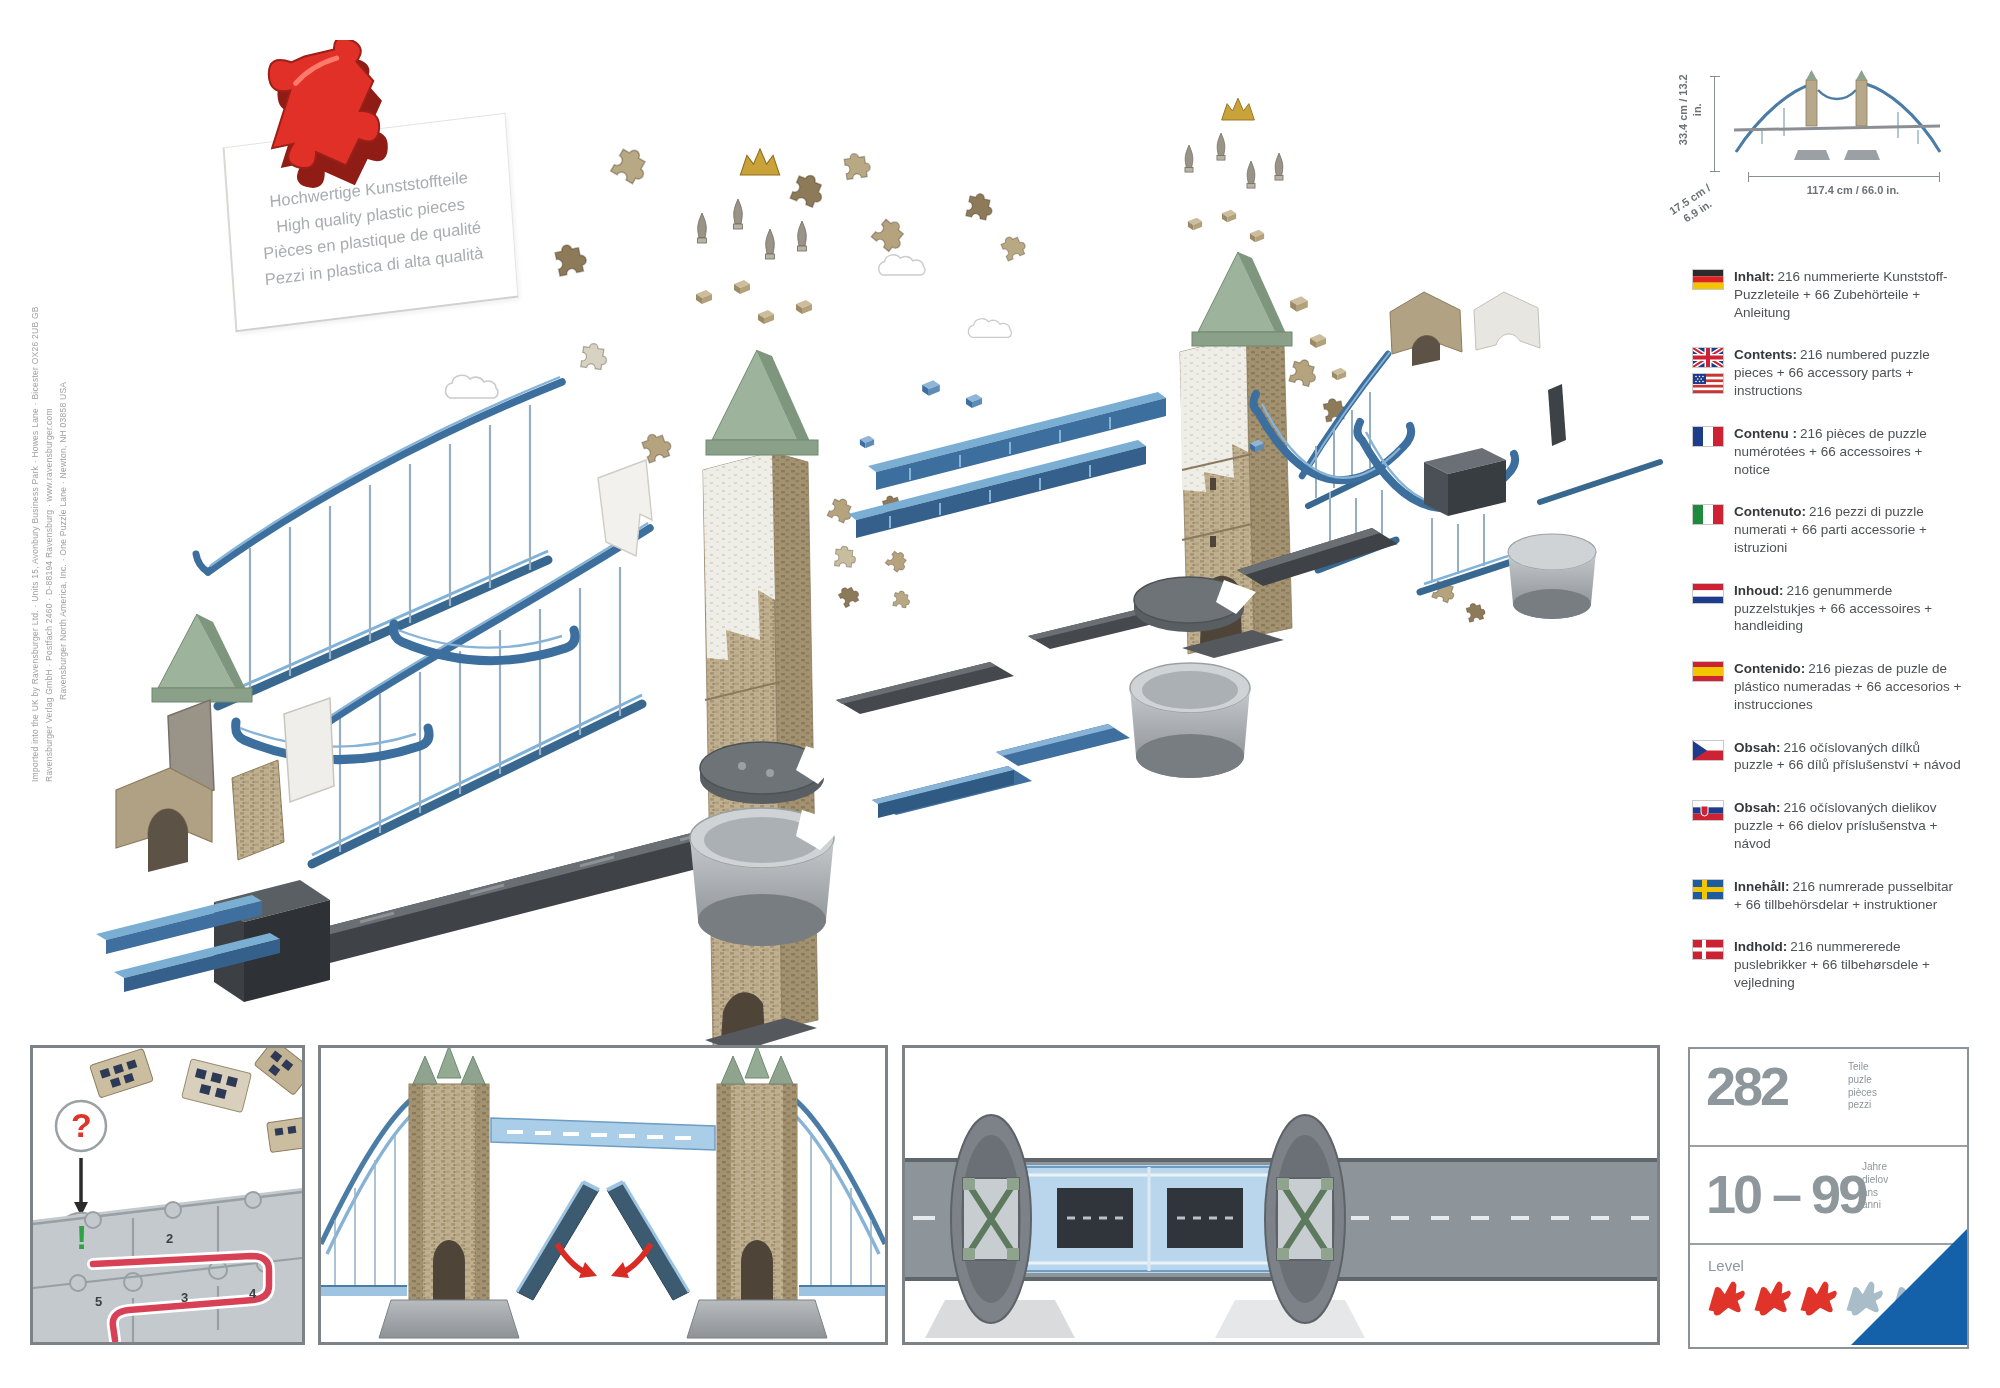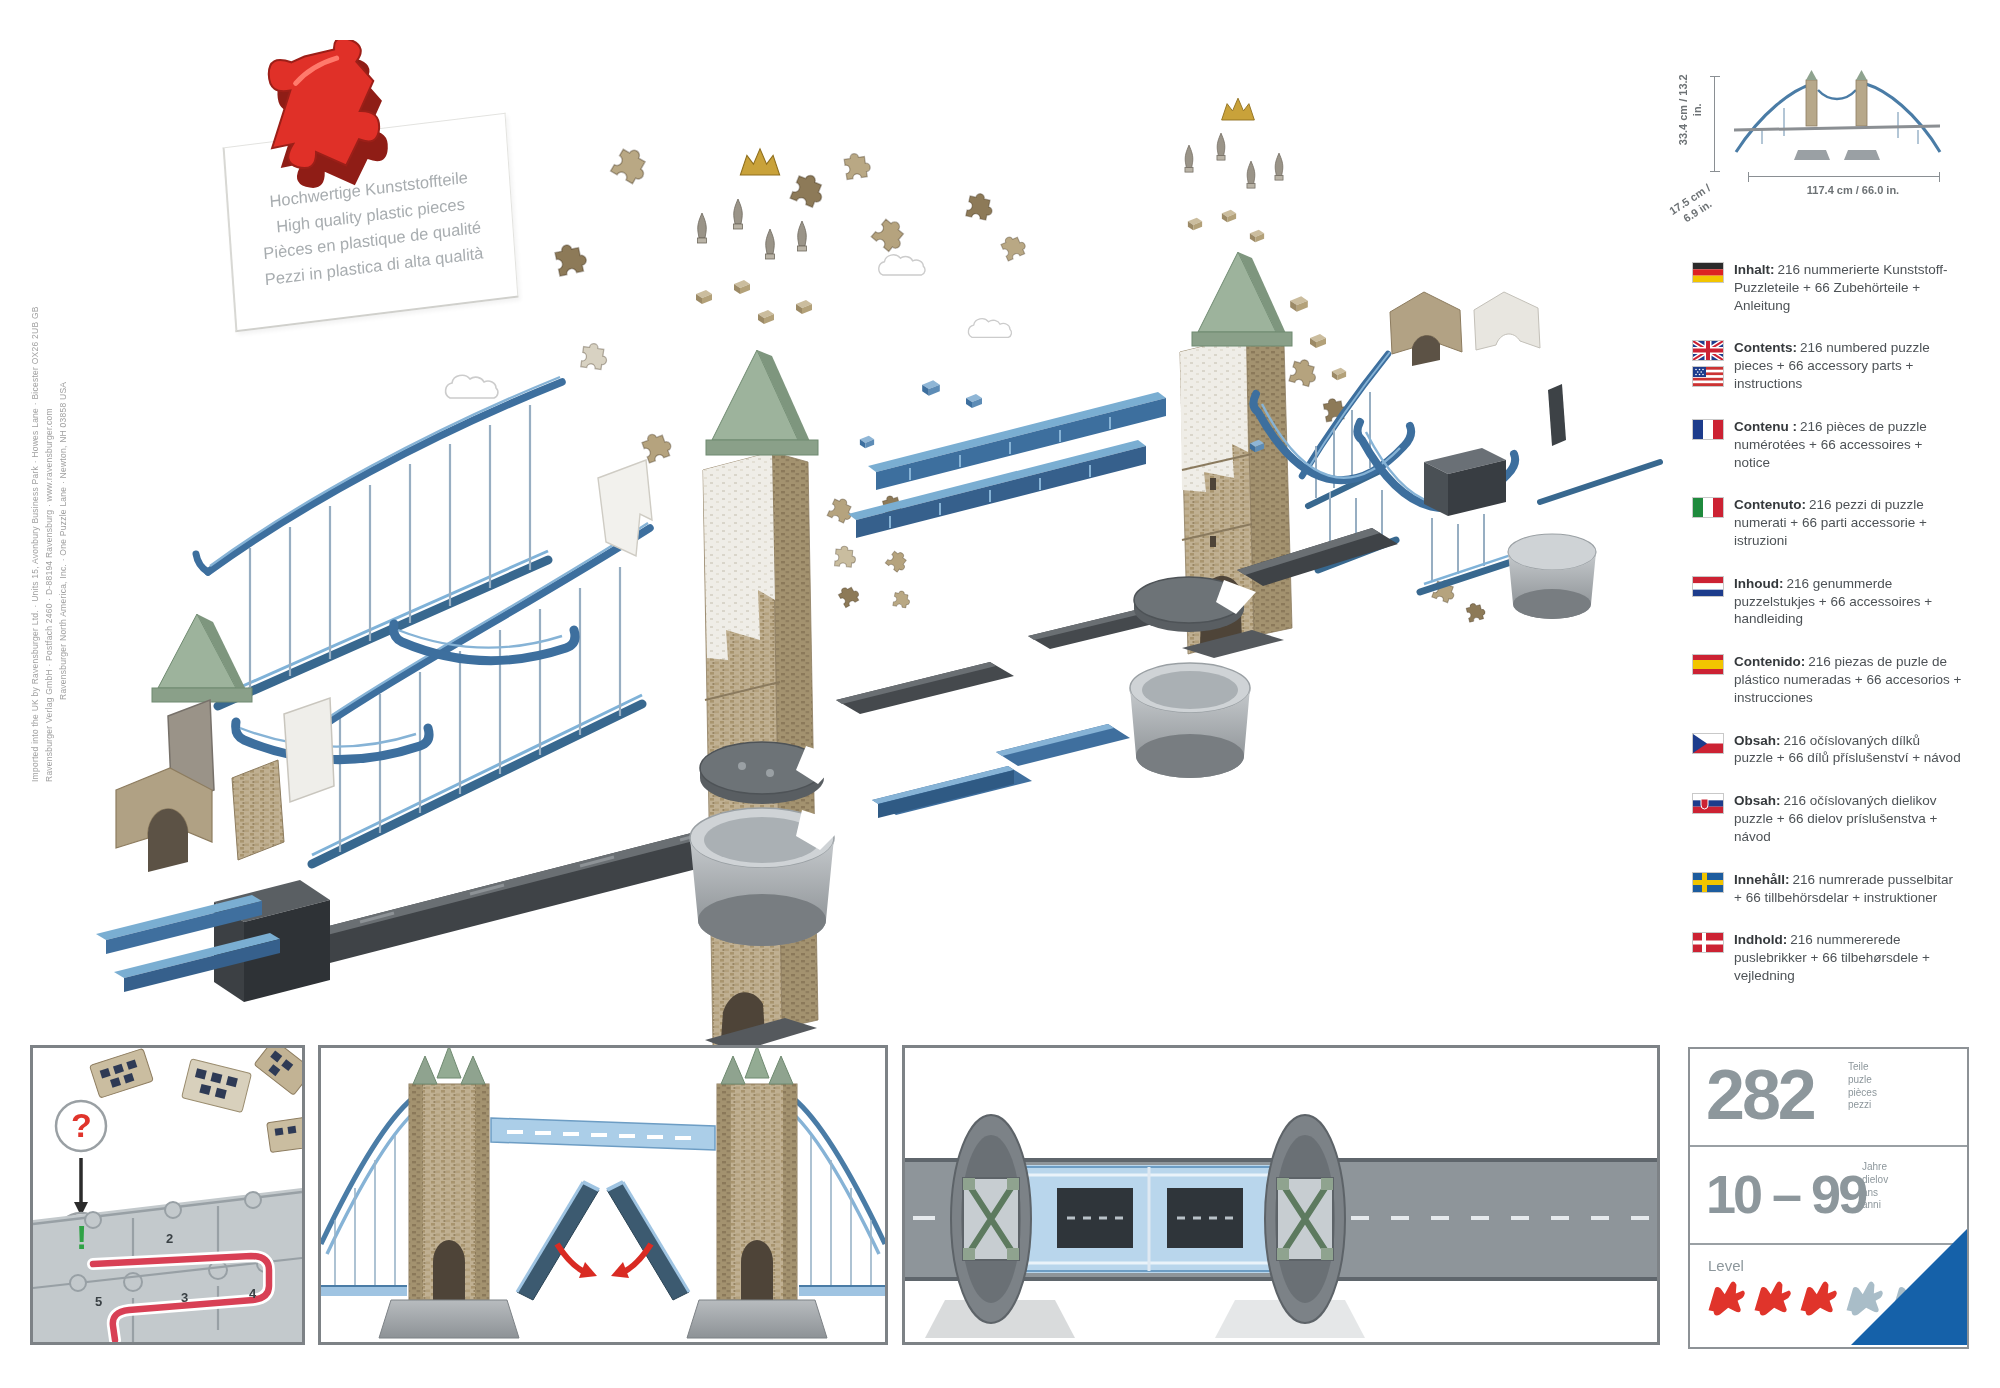--- a/index.html
+++ b/index.html
@@ -25,34 +25,34 @@
   #meas-v:before{top:0}#meas-v:after{bottom:0}
   #meas-h{left:1748px;top:176px;width:192px;height:0;border-top:1.5px solid #8a8f93;}
   #meas-h:before,#meas-h:after{content:"";position:absolute;top:-5px;height:10px;width:0;
     border-left:1.5px solid #8a8f93;}
   #meas-h:before{left:0}#meas-h:after{right:0}
   .dimlabel{position:absolute;color:#6d7275;font-size:11px;line-height:1.25;font-weight:bold;}
   #dim-height{left:1652px;top:96px;width:78px;text-align:center;transform:rotate(-90deg);}
   #dim-length{left:1788px;top:184px;width:130px;text-align:center;}
   #dim-depth{left:1662px;top:192px;width:64px;text-align:center;transform:rotate(-33deg);}
   
-  #contents-list{position:absolute;left:1692px;top:261px;width:278px;
+  #contents-list{position:absolute;left:1692px;top:268px;width:278px;
     display:flex;flex-direction:column;gap:25px;}
   .ci{display:flex;gap:11px;}
   .ci .flags{width:31px;flex:none;display:flex;flex-direction:column;gap:5px;padding-top:1px;}
   .ci .flags svg{border:.5px solid #c9c9c9;}
   .ci p{margin:0;font-size:13.5px;line-height:1.32;color:#4d5256;width:228px;}
   .ci b{color:#35393c;margin-right:3px;}
   
   #info-box{position:absolute;left:1688px;top:1047px;width:277px;height:298px;
     background:#fff;border:2.5px solid #8d9296;overflow:hidden;}
   .ib-row{position:relative;border-bottom:2px solid #9aa0a4;}
   .ib-row:last-child{border-bottom:0;padding-left:28px;}
   #row-pieces{height:96px;} #row-age{height:96px;} #row-level{height:98px;}
-  .bignum{position:absolute;left:16px;top:6px;font-size:70px;font-weight:bold;
+  .bignum{position:absolute;left:16px;top:6px;font-size:54px;font-weight:bold;
     color:#8d979c;letter-spacing:-3px;}
   #row-age .bignum{font-size:54px;top:16px;}
   .smalllabels{position:absolute;left:158px;top:12px;font-size:10px;color:#8d979c;line-height:1.28;}
   #row-age .smalllabels{left:172px;top:14px;}
   #level-word{position:absolute;left:18px;top:12px;font-size:15px;color:#8d979c;}
   #level-icons{position:absolute;left:14px;top:34px;display:flex;gap:4px;}
   .lvl{color:#a9bdc8;transform:rotate(-4deg);}
   .lvl.filled{color:#e0342b;}
   #brand-triangle{position:absolute;right:-2px;bottom:-2px;width:118px;height:118px;
     background:#1561a9;clip-path:polygon(100% 0,100% 100%,0 100%);}

